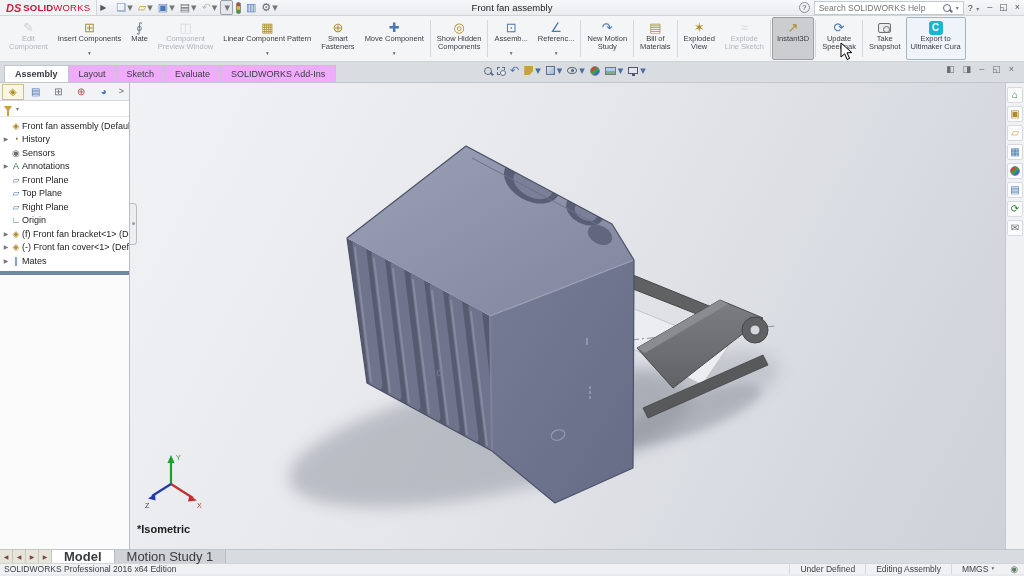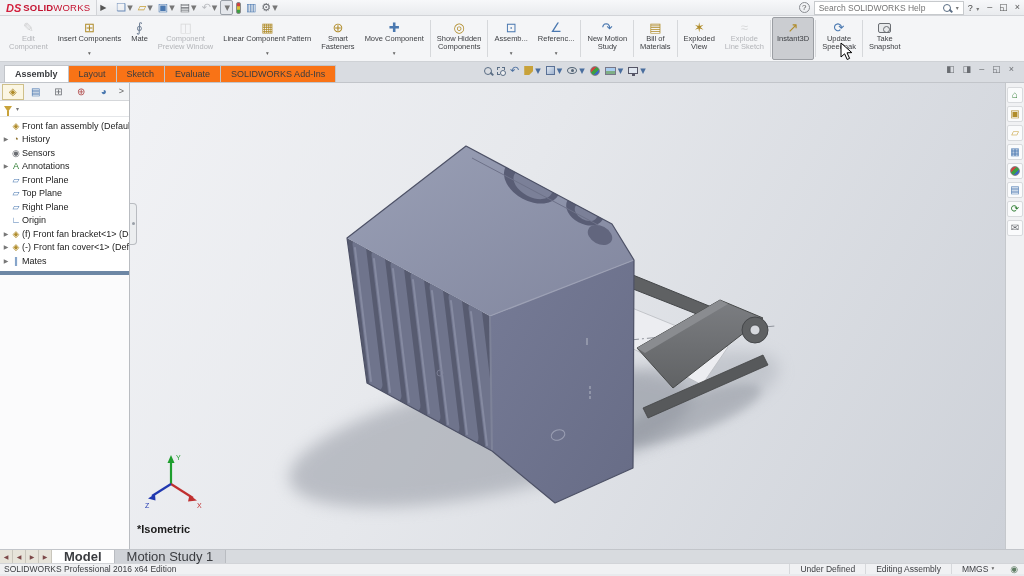--- a/index.html
+++ b/index.html
@@ -46,21 +46,21 @@
   .rbtn .rlab { font-size:7.5px; line-height:8px; text-align:center; color:#3c3e42; height:16px; }
   .rbtn .rcaret { font-size:5.5px; color:#666; height:5px; line-height:5px; }
   .rbtn.disabled .rlab { color:#b3b5b9; }
   .rbtn.disabled .ricon { opacity:.45; filter:grayscale(1); }
   .rbtn.active { background:#cbcdd1; border-color:#9b9ea3; }
   .rbtn.hover { border-color:#9fb6c9; background:#eef4f9; }
 
   
   .tabband { height:21px; background:#d9dce1; display:flex; align-items:flex-end; position:relative;
     border-bottom:1px solid #c2c5ca; }
-  .ctab { padding:3px 10px 3px; font-size:9px; color:#3a3c40; background:#f97316;
+  .ctab { padding:3px 10px 3px; font-size:9px; color:#3a3c40; background:#f0abfc;
     border:1px solid #c2c5ca; border-bottom:0; margin-left:-1px; }
   .ctab:first-child { margin-left:4px; }
   .ctab.active { background:#fff; font-weight:bold; }
   .headsup { position:absolute; left:484px; top:3px; display:flex; align-items:center; gap:5px; z-index:5; }
   .hz { display:flex; align-items:center; gap:2px; }
   .hz .glyph { font-size:11px; color:#4a6e9e; }
   .hz-caret { font-size:5.5px; color:#666; }
   .i-magarea { width:8px; height:8px; border:1px dashed #5b6e85; position:relative; }
   .i-magarea::after { content:""; position:absolute; width:4px; height:4px; border:1px solid #5b6e85;
     border-radius:50%; right:-2px; bottom:-2px; background:#f0f1f3; }
@@ -192,20 +192,21 @@
         <span class="i-traffic"></span>
       </span>
       <span class="qat-btn">
         <span class="glyph" style="color: rgb(74, 120, 176);">▥</span>
       </span>
       <span class="qat-btn">
         <span class="glyph" style="color: rgb(106, 109, 114);">⚙</span>
         <span class="qat-caret glyph">▾</span>
       </span>
     </div>
+  <div class="tb-title">Front fan assembly</div>
   <div class="tb-right">
     <div class="help-circ">?</div>
     <div class="searchbox">
       <input placeholder="Search SOLIDWORKS Help" style="">
       <span class="i-mag"></span>
       <span class="qat-caret glyph">▾</span>
     </div>
     <span style="color:#444;">? <span class="qat-caret">▾</span></span>
     <div class="winbtns">
         <span class="glyph" style="color: rgb(85, 85, 85);">–</span>
@@ -334,20 +335,27 @@
       </span>
       <span class="rlab">Update<br>Speedpak</span>
       <span class="rcaret glyph">&nbsp;</span>
     </div>
     <div class="rsep"></div>
     <div class="rbtn">
       <span class="ricon">
         <span class="i-camera"></span>
       </span>
       <span class="rlab">Take<br>Snapshot</span>
+      <span class="rcaret glyph">&nbsp;</span>
+    </div>
+    <div class="rbtn hover">
+      <span class="ricon">
+        <span class="i-cura"></span>
+      </span>
+      <span class="rlab">Export to<br>Ultimaker Cura</span>
       <span class="rcaret glyph">&nbsp;</span>
     </div>
   </div>
 
 <div class="tabband">
   <div style="display:flex; align-items:flex-end; height:100%;">
       <div class="ctab active">Assembly</div>
       <div class="ctab">Layout</div>
       <div class="ctab">Sketch</div>
       <div class="ctab">Evaluate</div>

